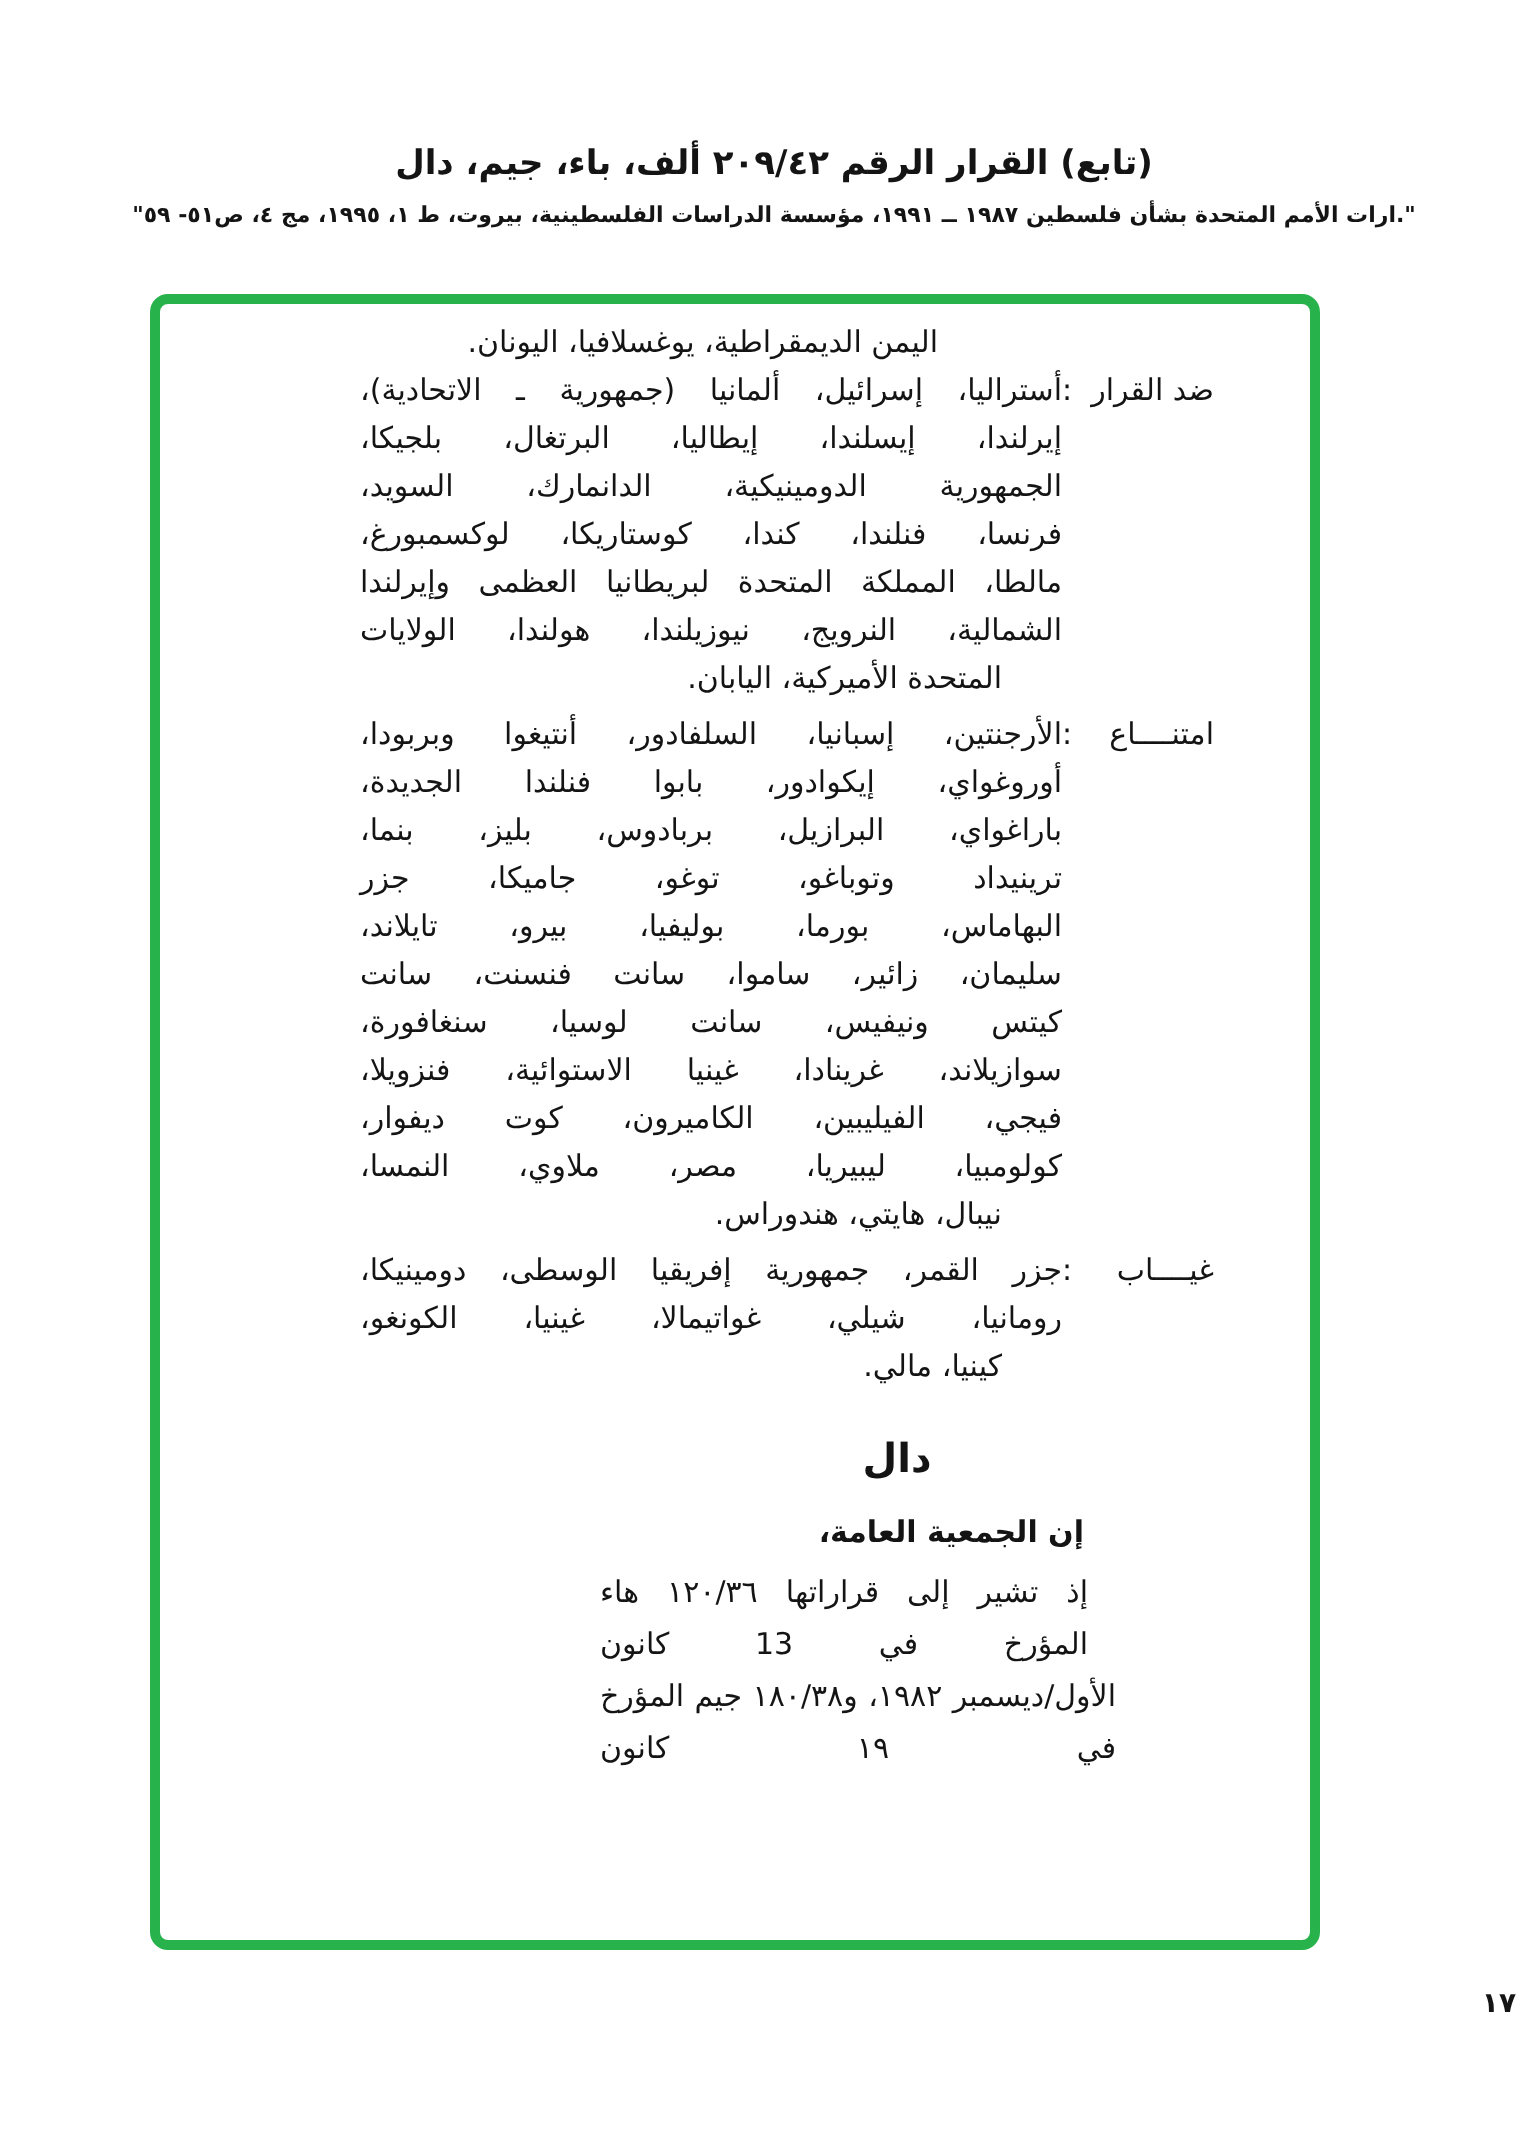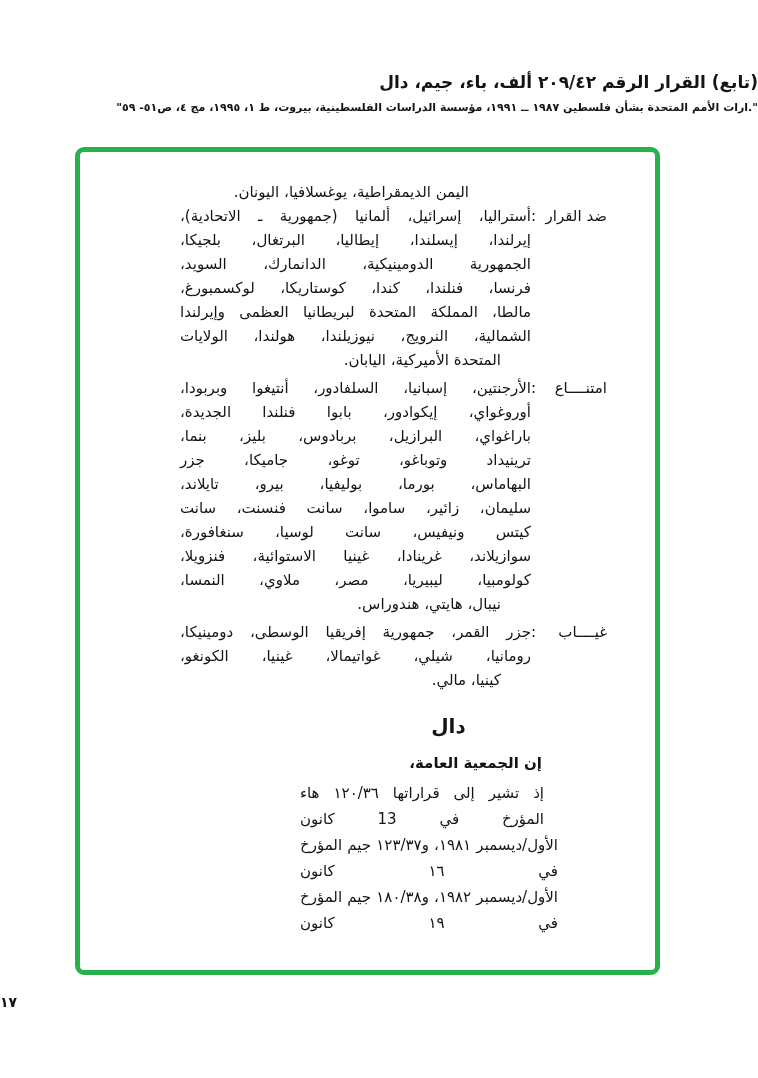--- a/index.html
+++ b/index.html
@@ -1,41 +1,41 @@
 <!DOCTYPE html>
 <html dir="rtl" lang="ar"><head>
 <meta charset="utf-8">
 <style>
   html,body{margin:0;padding:0;}
   body{
     width:758px;height:1078px;position:relative;background:#ffffff;
     font-family:"DejaVu Sans",sans-serif;color:#141414;overflow:hidden;
   }
-  .header{position:absolute;top:72px;left:16px;right:0;text-align:right;}
+  .header{position:absolute;top:72px;left:16px;right:0;text-align:center;}
   .title{font-size:17px;font-weight:bold;letter-spacing:.2px;}
   .subtitle{font-size:11px;font-weight:bold;margin-top:9px;white-space:nowrap;}
   .docbox{
     position:absolute;left:75px;top:147px;width:585px;height:828px;
     box-sizing:border-box;border:5px solid #27b24b;border-radius:9px;background:#fff;
   }
-  .box-content{padding:28px 48px 0 100px;font-size:15px;}
+  .box-content{padding:7px 48px 0 100px;font-size:15px;}
   .vote-row{display:flex;line-height:24px;}
   .vote-row.mt{margin-top:4px;}
   .vote-label{flex:0 0 76px;display:flex;justify-content:space-between;white-space:nowrap;}
   .vote-lines{flex:1;min-width:0;}
   .line{text-align:justify;text-align-last:justify;}
   .vote-lines .line:last-child{text-align-last:right;padding-left:0;padding-right:30px;}
   .vote-lines.cont{text-align:right;padding-right:62px;}
   .dal{margin-top:22px;margin-left:110px;text-align:center;font-weight:bold;font-size:20px;line-height:24px;}
   .sd{margin-right:49px;margin-left:120px;line-height:26px;}
   .opening{margin-top:12px;text-align:right;padding-right:16px;font-weight:bold;}
   .recall{margin-top:4px;}
   .recall .line{text-align:justify;text-align-last:justify;}
   .recall .line:first-child{padding-right:14px;}
-  .pagenum{position:absolute;top:994px;left:0;right:0;text-align:left;font-size:14px;font-weight:bold;}
+  .pagenum{position:absolute;top:994px;left:0;right:0;text-align:right;font-size:14px;font-weight:bold;}
 </style>
 </head>
 <body>
 
 <header class="header">
   <div class="title">(تابع) القرار الرقم ٢٠٩/٤٢ ألف، باء، جيم، دال</div>
   <div class="subtitle">".ارات الأمم المتحدة بشأن فلسطين ١٩٨٧ ــ ١٩٩١، مؤسسة الدراسات الفلسطينية، بيروت، ط ١، ١٩٩٥، مج ٤، ص٥١- ٥٩"</div>
 </header>
 
 <div class="docbox" style="border-color: rgb(39, 178, 75);">
@@ -69,20 +69,21 @@
       </div>
       <div class="vote-lines">
           <div class="line">الأرجنتين، إسبانيا، السلفادور، أنتيغوا وبربودا،</div>
           <div class="line">أوروغواي، إيكوادور، بابوا فنلندا الجديدة،</div>
           <div class="line">باراغواي، البرازيل، بربادوس، بليز، بنما،</div>
           <div class="line">ترينيداد وتوباغو، توغو، جاميكا، جزر</div>
           <div class="line">البهاماس، بورما، بوليفيا، بيرو، تايلاند،</div>
           <div class="line">سليمان، زائير، ساموا، سانت فنسنت، سانت</div>
           <div class="line">كيتس ونيفيس، سانت لوسيا، سنغافورة،</div>
           <div class="line">سوازيلاند، غرينادا، غينيا الاستوائية، فنزويلا،</div>
+          <div class="line">فيجي، الفيليبين، الكاميرون، كوت ديفوار،</div>
           <div class="line">كولومبيا، ليبيريا، مصر، ملاوي، النمسا،</div>
           <div class="line">نيبال، هايتي، هندوراس.</div>
         </div>
     </div>
 
     <div class="vote-row mt">
       <div class="vote-label">
         <span>غيــــاب</span>
         <span>:</span>
       </div>
@@ -92,21 +93,20 @@
           <div class="line">كينيا، مالي.</div>
         </div>
     </div>
 
     <div class="dal">دال</div>
 
     <div class="sd">
       <div class="opening">إن الجمعية العامة،</div>
       <div class="recall">
           <div class="line">إذ تشير إلى قراراتها ١٢٠/٣٦ هاء المؤرخ في 13 كانون</div>
-          <div class="line">الأول/ديسمبر ١٩٨١، و١٢٣/٣٧ جيم المؤرخ في ١٦ كانون</div>
           <div class="line">الأول/ديسمبر ١٩٨٢، و١٨٠/٣٨ جيم المؤرخ في ١٩ كانون</div>
         </div>
     </div>
 
   </div>
 </div>
 
 <div class="pagenum">١٧</div>
 
 </body></html>

